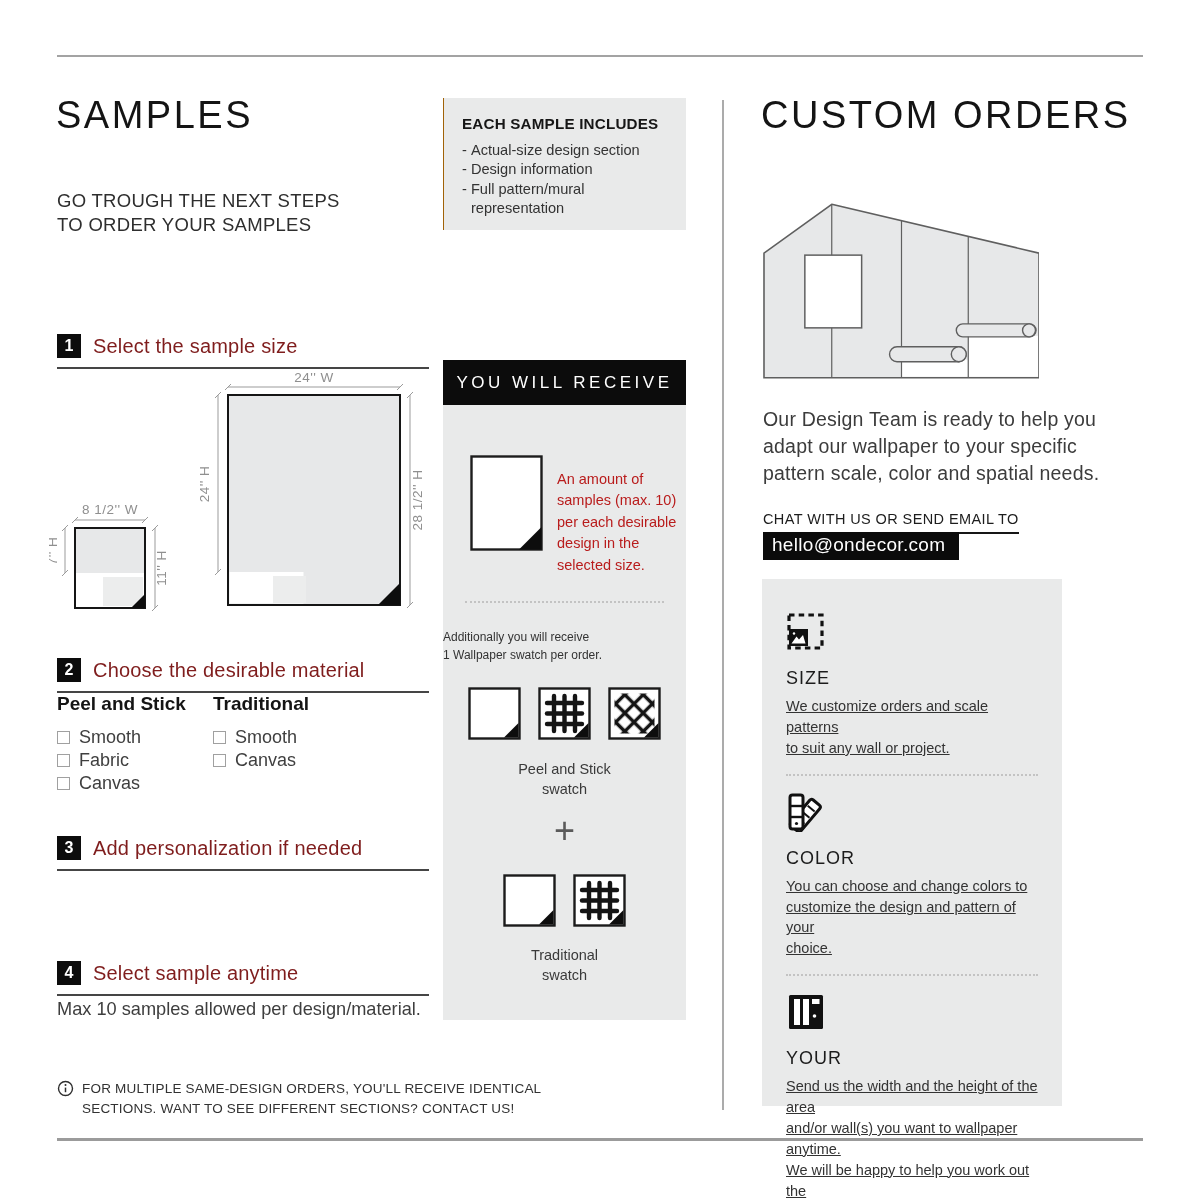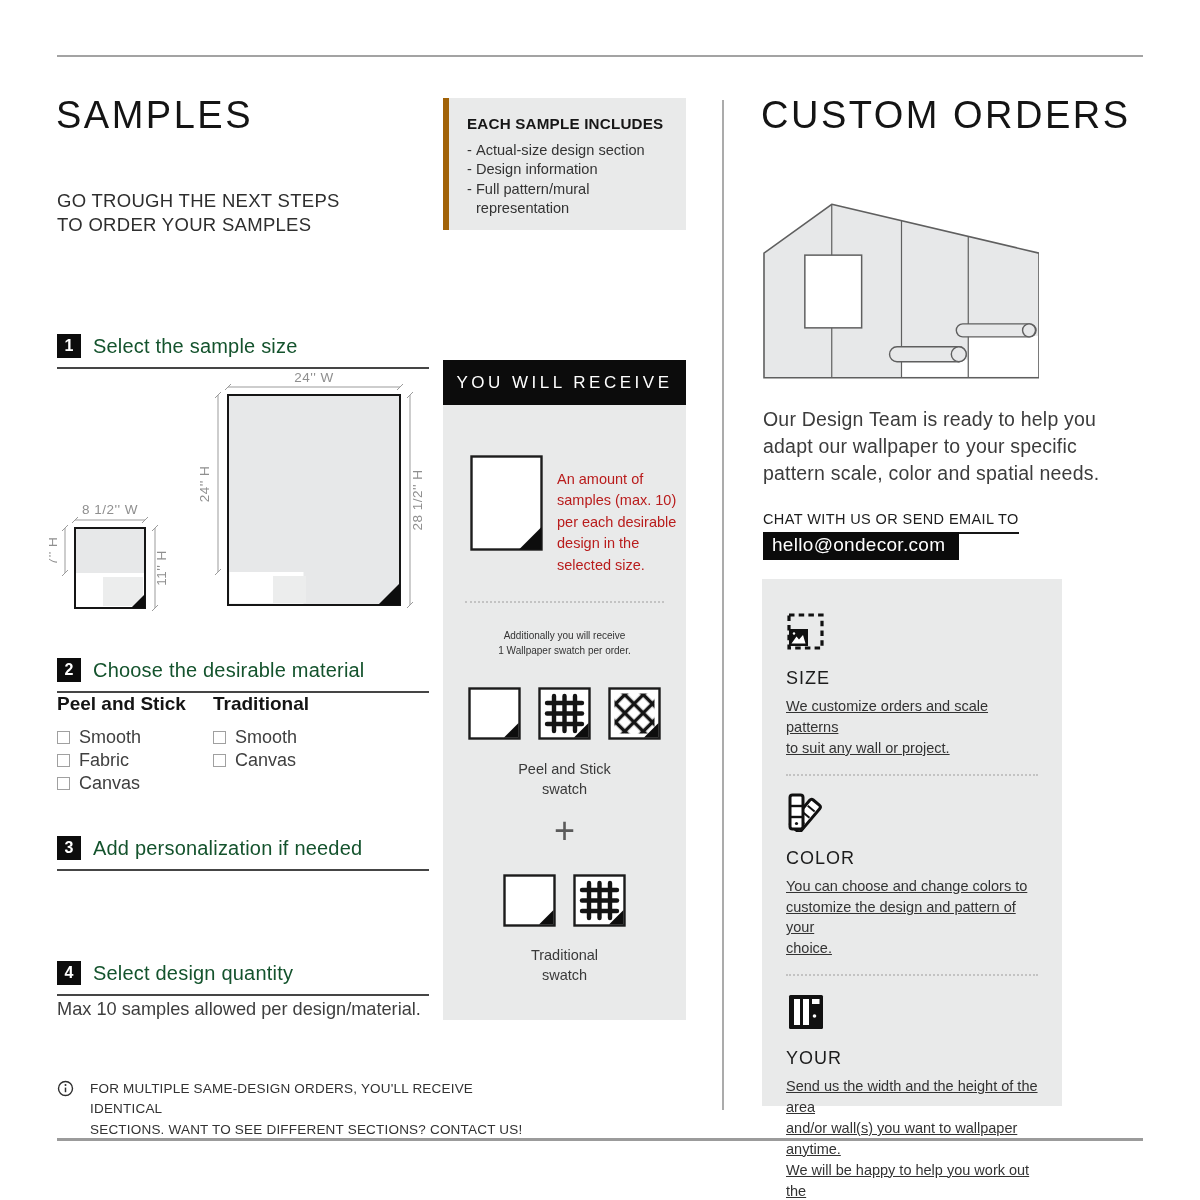--- a/index.html
+++ b/index.html
@@ -15,52 +15,52 @@
   .big-title { position:absolute; font-size:38px; letter-spacing:2.5px; font-weight:500; color:#141414; }
   #samples-title { left:56px; top:94px;text-align:right; }
   #custom-title { left:761px; top:94px; }
 
   .subtitle { position:absolute; left:57px; top:189px; font-size:18.5px; line-height:1.28; letter-spacing:0.3px; color:#2e2e2e; }
 
   .step-header { position:absolute; left:57px; width:372px; display:flex; align-items:center; gap:12px;
                  border-bottom:2px solid #454545; padding-bottom:9px; }
   .step-num { width:24px; height:24px; background:#0c0c0c; color:#fff; font-size:16px; font-weight:bold;
               display:flex; align-items:center; justify-content:center; flex:0 0 auto; }
-  .step-label { font-size:20px; color:#14532d; letter-spacing:0.2px; }
+  .step-label { font-size:20px; color:#7f1d1d; letter-spacing:0.2px; }
   #step1 { top:334px; } #step2 { top:658px; } #step3 { top:836px; } #step4 { top:961px; }
   .step-body { position:absolute; left:57px; font-size:18.2px; color:#3e3e3e; line-height:1.35; }
   #step3-body { top:873px; } #step4-body { top:997px; }
 
   .size-diagram { position:absolute; left:49px; top:368px; }
   .size-diagram text { font-size:13.5px; fill:#8f8f8f; letter-spacing:0.5px; font-family:"Liberation Sans",sans-serif; }
 
   .mat-col { position:absolute; top:693px; }
   #mat-col-0 { left:57px; } #mat-col-1 { left:213px; }
   .mat-title { font-size:19px; font-weight:bold; color:#141414; margin-bottom:11px; }
   .mat-opt { display:flex; align-items:center; gap:9px; height:23px; font-size:18px; color:#3f3f3f; }
   .cbx { width:13px; height:13px; border:1.5px solid #a0a0a0; background:#fff; flex:0 0 auto; }
 
-  .footnote { position:absolute; left:57px; top:1079px; width:490px; display:flex; gap:16px; }
+  .footnote { position:absolute; left:57px; top:1079px; width:490px; display:flex; gap:8px; }
   .footnote-text { font-size:13.5px; letter-spacing:0.2px; color:#323232; line-height:1.5; }
 
   
   .includes-box { position:absolute; left:443px; top:98px; width:243px; height:132px;
-                  background:#e9eaea; border-left:6px solid #a16207; padding:17px 12px 12px 18px; }
+                  background:#e9eaea; border-left:1px solid #a16207; padding:17px 12px 12px 18px; }
   .includes-title { font-size:15.2px; font-weight:bold; color:#161616; letter-spacing:0.2px; margin-bottom:9px; }
   .inc-item { display:flex; font-size:14.6px; color:#333; line-height:1.33; }
   .inc-item::before { content:"- "; white-space:pre; }
 
   .receive-header { position:absolute; left:443px; top:360px; width:243px; height:45px; background:#0c0c0c;
                     color:#fff; font-size:17px; letter-spacing:3.5px; display:flex; align-items:center; justify-content:center; }
   .receive-panel { position:absolute; left:443px; top:405px; width:243px; height:615px; background:#e9eaea; }
   .page-icon { position:absolute; left:27px; top:50px; }
   .samples-text { position:absolute; left:114px; top:64px; width:126px; font-size:14.5px; color:#b91c1c; line-height:1.48; }
   .dotline { border-top:2px dotted #c3c3c3; }
   .receive-panel .dotline { position:absolute; left:22px; width:199px; top:196px; }
-  .additional-text { position:absolute; top:224px; left:0; width:100%; text-align:center; font-size:10px; color:#333; line-height:1.48; }
+  .additional-text { position:absolute; top:224px; left:0; width:100%; font-size:12px; color:#333; line-height:1.48; }
   .swatch-row { position:absolute; left:0; width:100%; display:flex; justify-content:center; gap:17px; }
   #swatch-row-1 { top:282px; } #swatch-row-2 { top:469px; }
   .swatch-caption { position:absolute; left:0; width:100%; text-align:center; font-size:14.5px; color:#3a3a3a; line-height:1.35; }
   #peel-caption { top:355px; } #trad-caption { top:541px; }
   .plus-sign { position:absolute; top:405px; left:0; width:100%; text-align:center; font-size:36px; font-weight:200; color:#5a5a5a; }
 
   
   .house-svg { position:absolute; left:762px; top:200px; }
   .intro { position:absolute; left:763px; top:406px; font-size:19.5px; color:#3c3c3c; line-height:1.38; letter-spacing:0.2px; }
   .contact-label { position:absolute; left:763px; top:511px; font-size:14.5px; color:#1d1d1d; letter-spacing:0.4px;
@@ -167,21 +167,21 @@
     </label>
   </div>
 
   <div class="step-header" id="step3">
     <span class="step-num">3</span>
     <span class="step-label">Add personalization if needed</span>
   </div>
 
   <div class="step-header" id="step4">
     <span class="step-num">4</span>
-    <span class="step-label">Select design quantity</span>
+    <span class="step-label">Select sample anytime</span>
   </div>
   <div class="step-body pre" id="step4-body">Max 10 samples allowed per design/material.</div>
 
   <div class="footnote">
     <svg class="feature-icon" width="17" height="17" viewBox="0 0 17 17" style="margin:1px 0 0 0;flex:0 0 auto;">
       <circle cx="8.5" cy="8.5" r="7" fill="none" stroke="#2e2e2e" stroke-width="1.4"></circle>
       <line x1="8.5" y1="7.6" x2="8.5" y2="12.2" stroke="#2e2e2e" stroke-width="1.5"></line>
       <circle cx="8.5" cy="5" r="1" fill="#2e2e2e"></circle>
     </svg>
     <div class="footnote-text pre">FOR MULTIPLE SAME-DESIGN ORDERS, YOU'LL RECEIVE IDENTICAL

